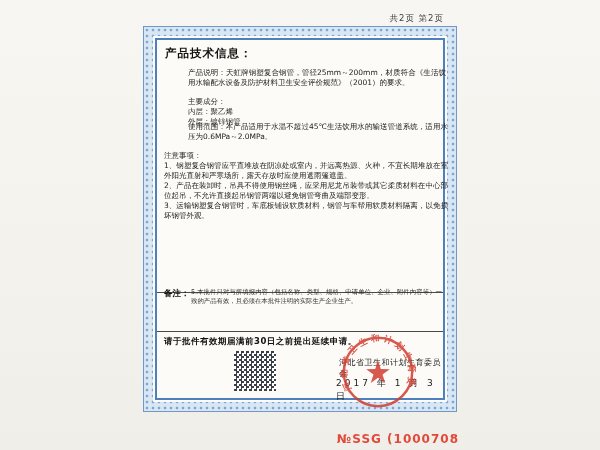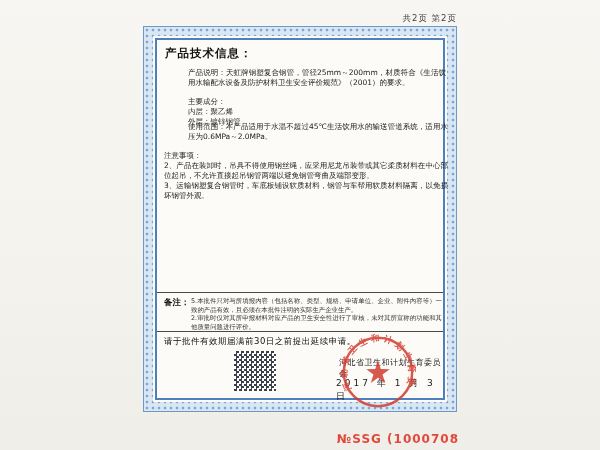--- a/index.html
+++ b/index.html
@@ -6,21 +6,21 @@
   body{
     width:600px;height:450px;
     background:#f5f4ef;
     font-family:"DejaVu Sans",sans-serif;
     position:relative;
     color:#2a2a2a;
     overflow:hidden;
   }
   .photo{position:absolute;inset:0;background:linear-gradient(180deg,#f7f6f2 0%,#f3f2ec 60%,#efeee8 100%);}
   .pagination{
-    position:absolute;top:13px;right:143px;
+    position:absolute;top:13px;right:156px;
     font-size:8.5px;color:#3c3c3c;letter-spacing:1px;
   }
   
   .cert{position:absolute;left:143px;top:26px;width:314px;height:386px;}
   .band{
     position:absolute;inset:0;
     border:1px solid #7097c6;
     background-color:#d9e7f5;
     background-image:radial-gradient(circle,#7fa5d2 1.1px,rgba(0,0,0,0) 1.7px);
     background-size:6px 6px;
@@ -35,26 +35,26 @@
   }
   .para{font-size:7.5px;line-height:10px;color:#222;text-align:justify;}
   .desc{position:absolute;left:31px;top:28px;width:258px;}
   .comp{position:absolute;left:31px;top:57px;font-size:7.5px;line-height:10px;display:flex;flex-direction:column;}
   .comp .lbl{margin-right:8px;}
   .usage{position:absolute;left:31px;top:82px;width:260px;}
   .precautions{position:absolute;left:7px;top:111px;width:284px;}
   .precautions .ph{font-size:7.5px;line-height:10px;}
   .divider{position:absolute;left:0;right:0;border-top:1px solid #4a4a4a;}
   .d1{top:252px;} .d2{top:291px;}
-  .remarks{position:absolute;left:7px;top:257px;width:278px;display:flex;}
+  .remarks{position:absolute;left:7px;top:248px;width:278px;display:flex;}
   .remarks .rlbl{font-size:8.5px;font-weight:bold;flex:0 0 27px;color:#111;}
   .remarks .rtext{font-size:6.4px;line-height:8.5px;color:#333;text-align:justify;}
   .renewal{
     position:absolute;left:7px;top:296px;
-    font-size:8.5px;font-weight:normal;color:#111;letter-spacing:0.5px;
+    font-size:8.5px;font-weight:bold;color:#111;letter-spacing:0.5px;
   }
   .qr{
     position:absolute;left:77px;top:311px;width:42px;height:40px;
     background-color:#fff;
     background-image:repeating-conic-gradient(#3a3f48 0% 25%,#ffffff 0% 50%);
     background-size:5px 5px;
     outline:2px solid #fcfbf7;
   }
   .authority{position:absolute;left:182px;top:317px;font-size:8px;color:#1c1c1c;letter-spacing:0.5px;}
   .issue-date{position:absolute;left:179px;top:337px;font-size:9px;color:#1c1c1c;letter-spacing:3px;}
@@ -87,31 +87,31 @@
             <span>
               <div>内层：聚乙烯</div>
               <div>外层：镀锌钢管</div>
             </span>
           </div>
 
           <div class="para usage">使用范围：本产品适用于水温不超过45℃生活饮用水的输送管道系统，适用水压为0.6MPa～2.0MPa。</div>
 
           <div class="precautions">
             <div class="ph">注意事项：</div>
+            <div class="para">1、钢塑复合钢管应平直堆放在阴凉处或室内，并远离热源、火种，不宜长期堆放在室外阳光直射和严寒场所，露天存放时应使用遮雨篷遮盖。</div>
             <div class="para">2、产品在装卸时，吊具不得使用钢丝绳，应采用尼龙吊装带或其它柔质材料在中心部位起吊，不允许直接起吊钢管两端以避免钢管弯曲及端部变形。</div>
             <div class="para">3、运输钢塑复合钢管时，车底板铺设软质材料，钢管与车帮用软质材料隔离，以免损坏钢管外观。</div>
           </div>
 
           <div class="divider d1"></div>
 
           <div class="remarks">
             <div class="rlbl">备注：</div>
             <div>
               <div class="rtext">5.本批件只对与所填报内容（包括名称、类型、规格、申请单位、企业、附件内容等）一致的产品有效，且必须在本批件注明的实际生产企业生产。</div>
-              <div class="rtext">2.审批时仅对其所申报材料对应产品的卫生安全性进行了审核，未对其所宣称的功能和其他质量问题进行评价。</div>
             </div>
           </div>
 
           <div class="divider d2"></div>
 
           <div class="renewal">请于批件有效期届满前30日之前提出延续申请。</div>
 
           <div class="qr"></div>
 
           <div class="authority">河北省卫生和计划生育委员会</div>

